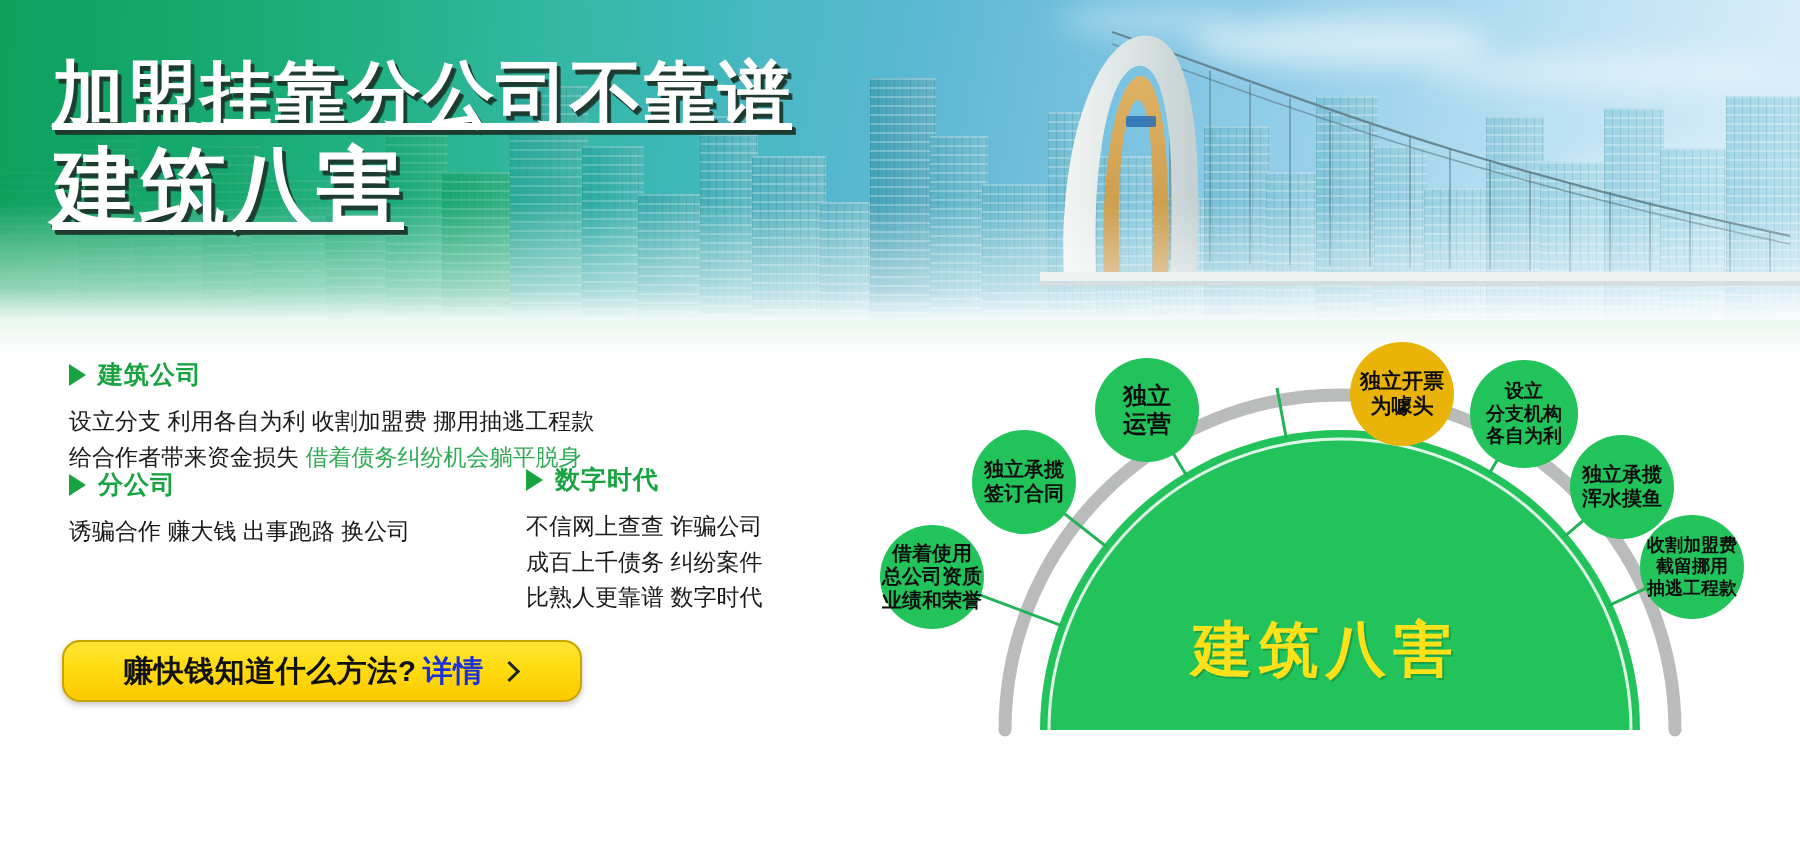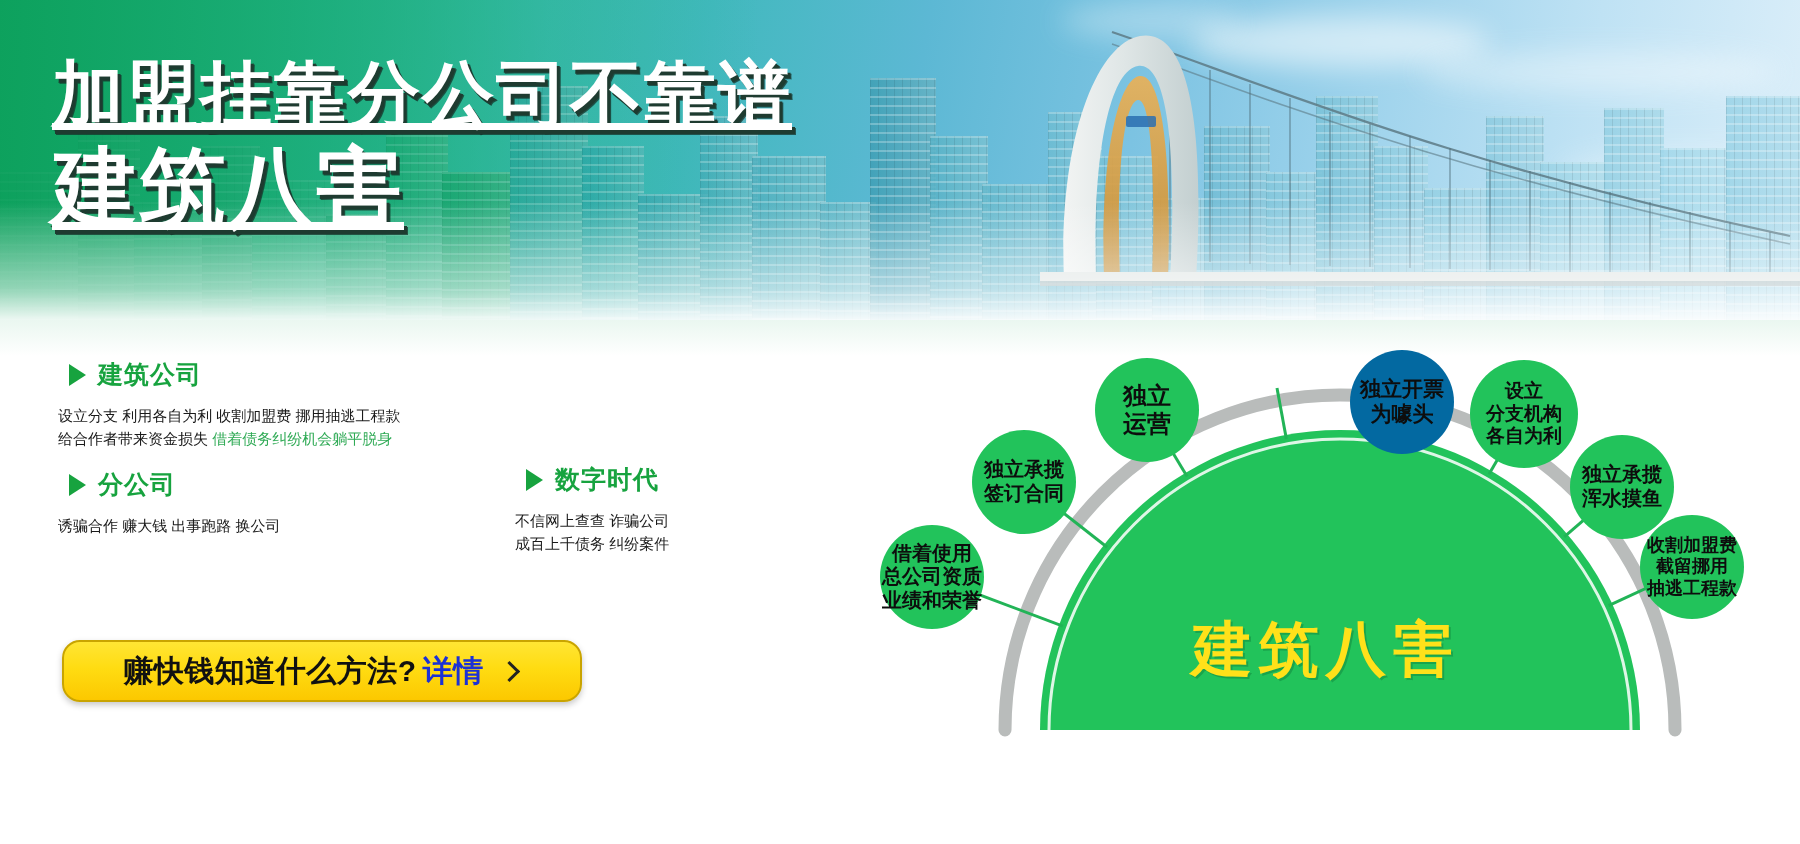--- a/index.html
+++ b/index.html
@@ -56,21 +56,21 @@
   .title-line.l2 { font-size:86px; margin-top:14px; }
 
   
   .content { position:absolute; left:0; top:368px; width:900px; height:476px; }
 
   .sec { position:absolute; }
   .sec-head { display:flex; align-items:center; gap:12px;padding-left:11px; }
   .tri { width:0; height:0; border-left:17px solid #17a33f;
          border-top:11px solid transparent; border-bottom:11px solid transparent; }
   .sec-title { font-size:25px; font-weight:bold; color:#17a33f; letter-spacing:1px; white-space:nowrap; }
-  .sec-body { margin-top:13px; font-size:15px; color:#1a1a1a; line-height:1.55; white-space:nowrap; }
+  .sec-body { margin-top:13px; font-size:23px; color:#1a1a1a; line-height:1.55; white-space:nowrap;margin-left:11px; }
   .sec-body .g { color:#2faa55; }
 
   #sec-a { left:58px; top:-10px; }
   #sec-b { left:58px; top:100px; }
   #sec-c { left:58px; top:190px; }
   #sec-d { left:515px; top:95px; }
 
   
   .cta { position:absolute; left:62px; top:640px; width:520px; height:62px;
      border-radius:18px; border:2px solid #c9a400;
@@ -216,20 +216,21 @@
         </div>
       </div>
       <div class="sec" id="sec-d">
         <div class="sec-head">
           <span class="tri"></span>
           <span class="sec-title">数字时代</span>
         </div>
         <div class="sec-body">
           <div><span>不信网上查查 诈骗公司</span></div>
           <div><span>成百上千债务 纠纷案件</span></div>
+          <div><span>比熟人更靠谱 数字时代</span></div>
         </div>
       </div>
     </div>
 
   <div class="cta">
     <span class="cta-main">赚快钱知道什么方法?</span>
     <span class="cta-link">详情</span>
     <span class="cta-chev"></span>
   </div>
 
@@ -260,21 +261,21 @@
           <div>独立</div>
           <div>运营</div>
         </div>
       </div>
       <div class="bub" style="left: 92px; top: 100px; width: 104px; height: 104px; font-size: 20px; background: rgb(34, 195, 91);">
         <div>
           <div>独立承揽</div>
           <div>签订合同</div>
         </div>
       </div>
-      <div class="bub" style="left: 470px; top: 20px; width: 104px; height: 104px; font-size: 21px; background: #0369a1;">
+      <div class="bub" style="left: 470px; top: 12px; width: 104px; height: 104px; font-size: 21px; background: #eab308;">
         <div>
           <div>独立开票</div>
           <div>为噱头</div>
         </div>
       </div>
       <div class="bub" style="left: 590px; top: 30px; width: 108px; height: 108px; font-size: 19px; background: rgb(34, 195, 91);">
         <div>
           <div>设立</div>
           <div>分支机构</div>
           <div>各自为利</div>

